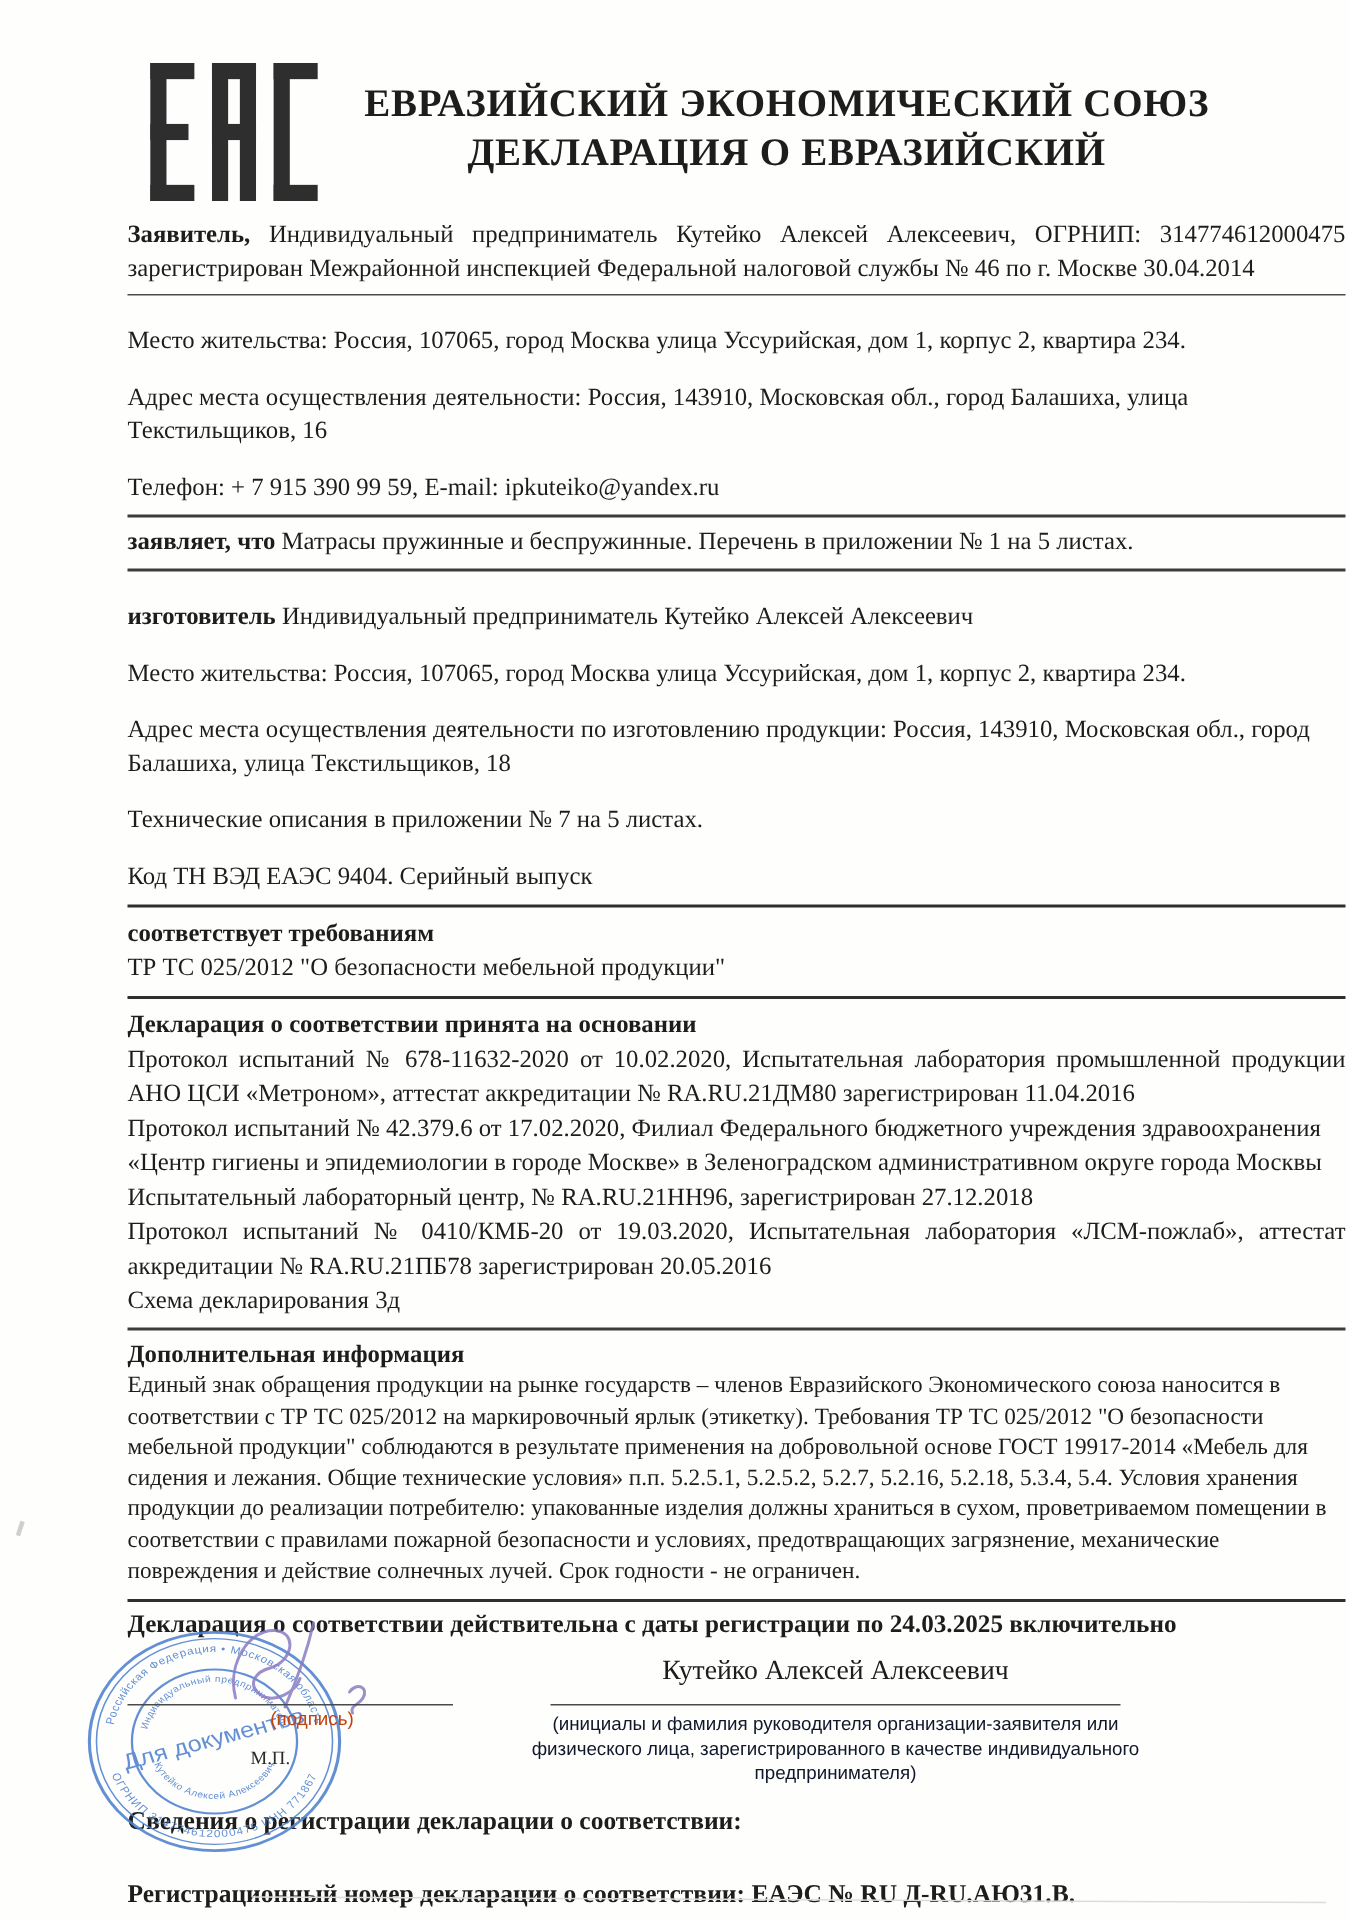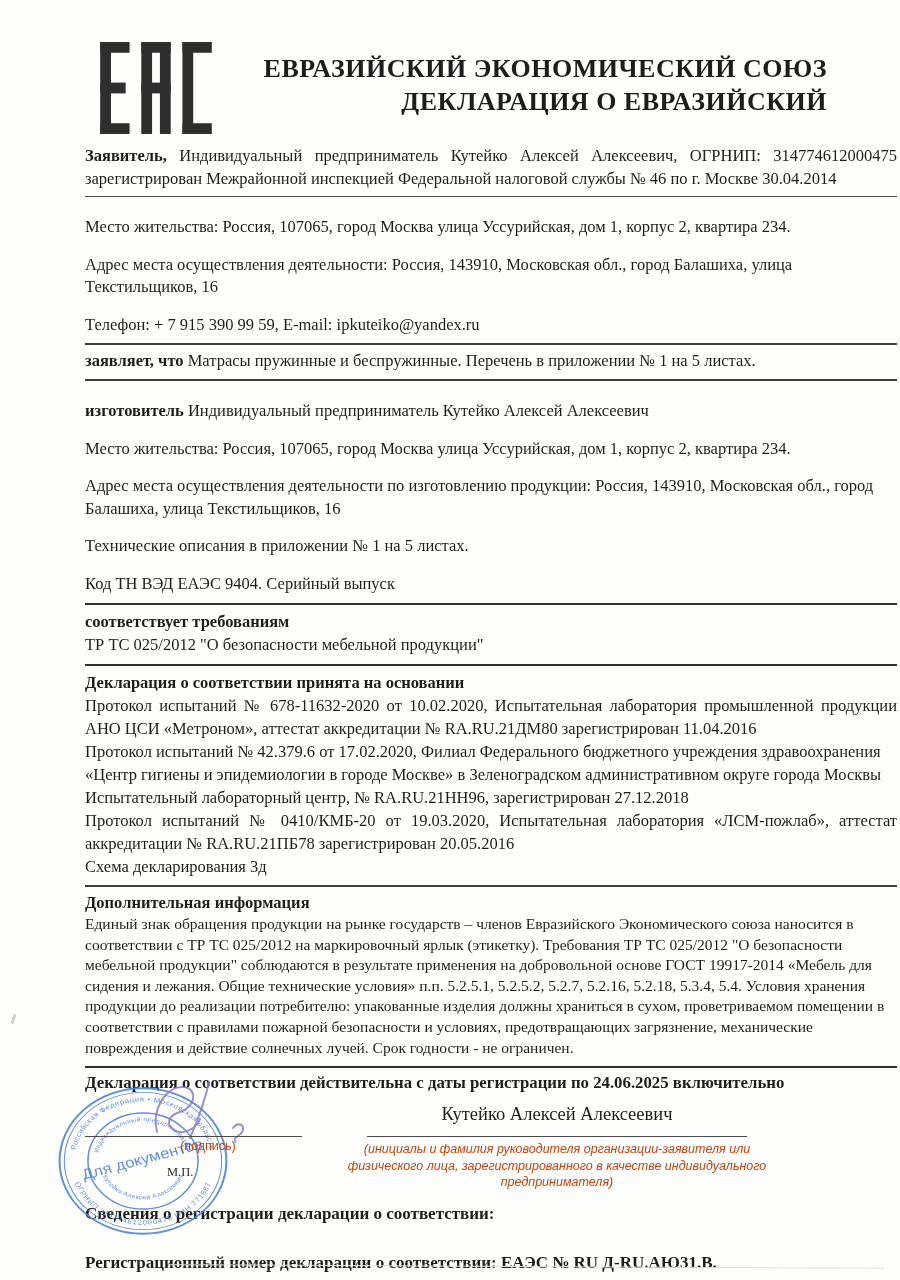--- a/index.html
+++ b/index.html
@@ -3,21 +3,21 @@
 <meta charset="utf-8">
 <style>
   html,body{margin:0;padding:0;background:#ffffff;}
   .page{position:relative;width:900px;height:1280px;background:#fefefd;overflow:hidden;
         font-family:"Liberation Serif", serif;color:#1d1d1d;}
   .doc{position:absolute;left:85px;top:42px;width:812px;}
 
   
   .header{display:flex;align-items:flex-start;margin-bottom:8px;}
   .eac-logo{flex:0 0 auto;width:112px;height:92px;margin-left:15px;}
-  .title-wrap{flex:1;text-align:right;padding:10px 70px 0 10px;font-weight:bold;
+  .title-wrap{flex:1;text-align:center;padding:10px 70px 0 10px;font-weight:bold;
               font-size:26px;line-height:33px;letter-spacing:0.5px;}
 
   
   .hr1{border:0;border-top:1.6px solid #4c4c4c;margin:3px 0 2px 0;}
   .hr2{border:0;border-top:2.2px solid #3c3c3c;margin:4px 0 2px 0;}
   .hr3{border:0;border-top:2.8px solid #2f2f2f;margin:5px 0 3px 0;}
 
   p{margin:0;font-size:16.5px;line-height:23px;}
   .just{text-align:justify;}
   .b{font-weight:bold;}
@@ -29,21 +29,21 @@
   
   .sig-block{position:relative;height:88px;margin-top:4px;}
   .sig-line-left{position:absolute;left:0;top:38px;width:217px;border-top:1.6px solid #4a4a4a;}
   .sig-line-right{position:absolute;left:282px;top:38px;width:380px;border-top:1.6px solid #4a4a4a;}
   .sig-name{position:absolute;left:282px;top:6px;width:380px;text-align:center;font-size:18.5px;}
   .sig-caption{position:absolute;left:63px;top:41px;width:120px;text-align:center;
                font-family:"Liberation Sans", sans-serif;font-size:12.5px;color:#c2410c;}
   .mp{position:absolute;left:82px;top:67px;font-family:Liberation Serif, serif;
       font-size:12.5px;color:#2a2a2a;}
   .name-caption{position:absolute;left:260px;top:43px;width:424px;text-align:center;
-                font-family:"Liberation Sans", sans-serif;font-size:12.5px;line-height:16.5px;color:#c2410c;font-style:italic;}
+                font-family:"Liberation Sans", sans-serif;font-size:12.5px;line-height:16.5px;color:#0f172a;}
   .stamp{position:absolute;left:-28px;top:-12px;width:172px;height:150px;opacity:0.88;}
   .sig-scribble{position:absolute;left:58px;top:-20px;width:120px;height:66px;}
 
   
   .reg{margin-top:16px;}
   .reg p{font-weight:bold;font-size:17px;}
   .reg .r1{margin-bottom:26px;}
   .reg .r2{margin-bottom:5px;}
 
   
@@ -96,22 +96,22 @@
     <hr class="hr2">
 
     <div class="sec">
       <p><span class="b">заявляет, что</span><span> Матрасы пружинные и беспружинные. Перечень в приложении № 1 на 5 листах.</span></p>
     </div>
     <hr class="hr2">
 
     <div class="sec tight">
       <p><span class="b">изготовитель</span><span> Индивидуальный предприниматель Кутейко Алексей Алексеевич</span></p>
       <p>Место жительства: Россия, 107065, город Москва улица Уссурийская, дом 1, корпус 2, квартира 234.</p>
-      <p>Адрес места осуществления деятельности по изготовлению продукции: Россия, 143910, Московская обл., город  Балашиха, улица Текстильщиков, 16</p>
-      <p>Технические описания в приложении № 1 на 5 листах.</p>
+      <p>Адрес места осуществления деятельности по изготовлению продукции: Россия, 143910, Московская обл., город  Балашиха, улица Текстильщиков, 18</p>
+      <p>Технические описания в приложении № 7 на 5 листах.</p>
       <p>Код ТН ВЭД ЕАЭС 9404.  Серийный выпуск</p>
     </div>
     <hr class="hr3">
 
     <div class="sec">
       <p class="b">соответствует требованиям</p>
       <p>ТР ТС 025/2012 "О безопасности мебельной продукции"</p>
     </div>
     <hr class="hr3">
 
@@ -123,21 +123,21 @@
       <p>Схема декларирования 3д</p>
     </div>
     <hr class="hr2">
 
     <div class="sec">
       <p class="b">Дополнительная информация</p>
       <p class="addl">Единый знак обращения продукции на рынке государств – членов Евразийского Экономического союза наносится в соответствии с  ТР ТС 025/2012 на маркировочный ярлык (этикетку). Требования ТР ТС 025/2012 "О безопасности мебельной продукции" соблюдаются в результате применения на добровольной основе ГОСТ 19917-2014 «Мебель для сидения и лежания. Общие технические условия» п.п. 5.2.5.1, 5.2.5.2, 5.2.7, 5.2.16, 5.2.18, 5.3.4, 5.4. Условия хранения продукции до реализации потребителю: упакованные изделия должны храниться в сухом, проветриваемом помещении в соответствии с правилами пожарной безопасности и условиях, предотвращающих загрязнение, механические повреждения и действие солнечных лучей.  Срок годности - не ограничен.</p>
     </div>
     <hr class="hr3">
 
-    <p class="validity">Декларация о соответствии  действительна с даты регистрации по 24.06.2025 включительно</p>
+    <p class="validity">Декларация о соответствии  действительна с даты регистрации по 24.03.2025 включительно</p>
 
     <div class="sig-block">
 
       <svg class="stamp" viewBox="0 0 200 200" preserveAspectRatio="none" xmlns="http://www.w3.org/2000/svg">
         <defs>
           <path id="arcOT" d="M 20.5,100 A 79.5,79.5 0 1 1 179.5,100"></path>
           <path id="arcOB" d="M 15,100 A 85,85 0 0 0 185,100"></path>
           <path id="arcIT" d="M 47,100 A 53,53 0 1 1 153,100"></path>
           <path id="arcIB" d="M 49,100 A 51,51 0 0 0 151,100"></path>
         </defs>

